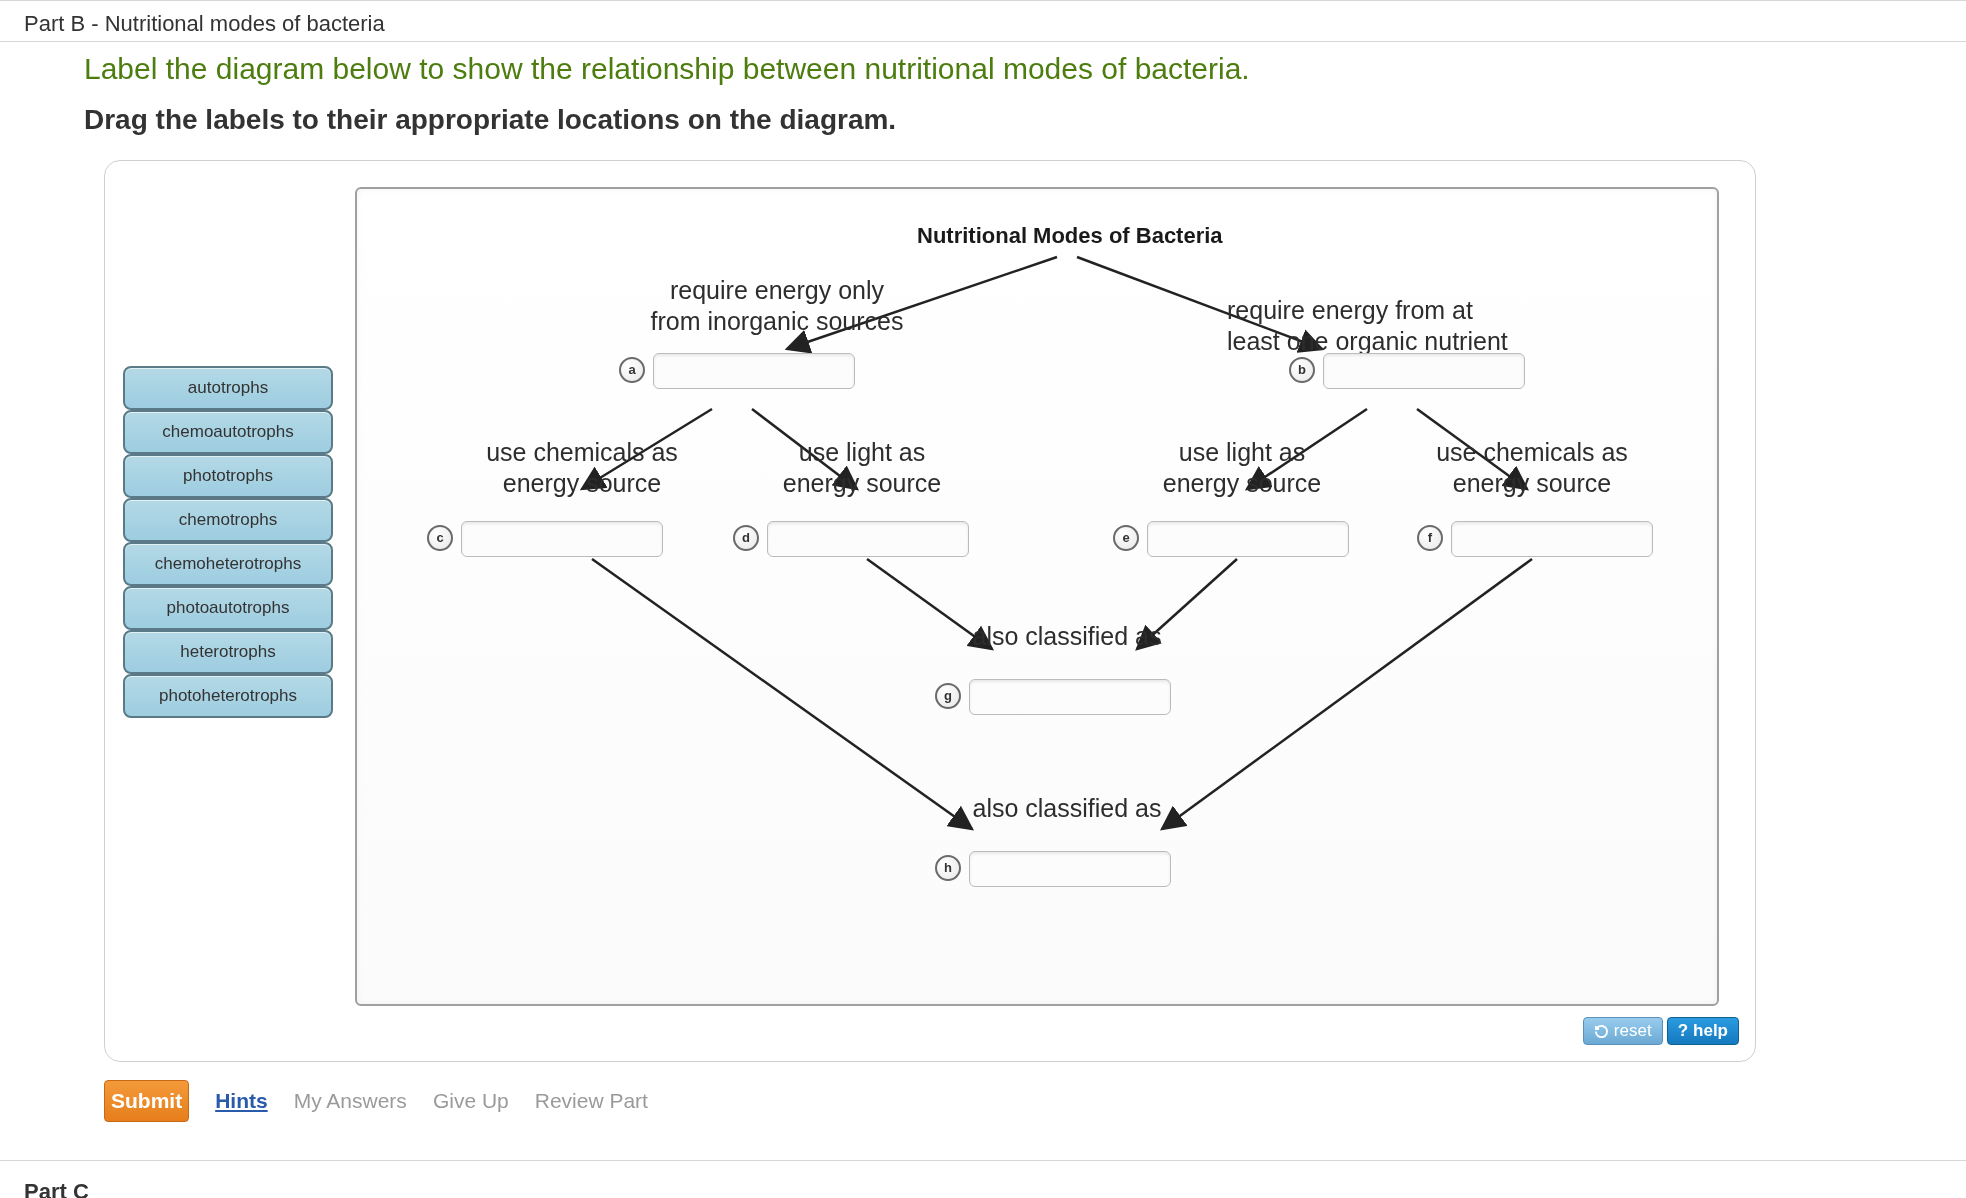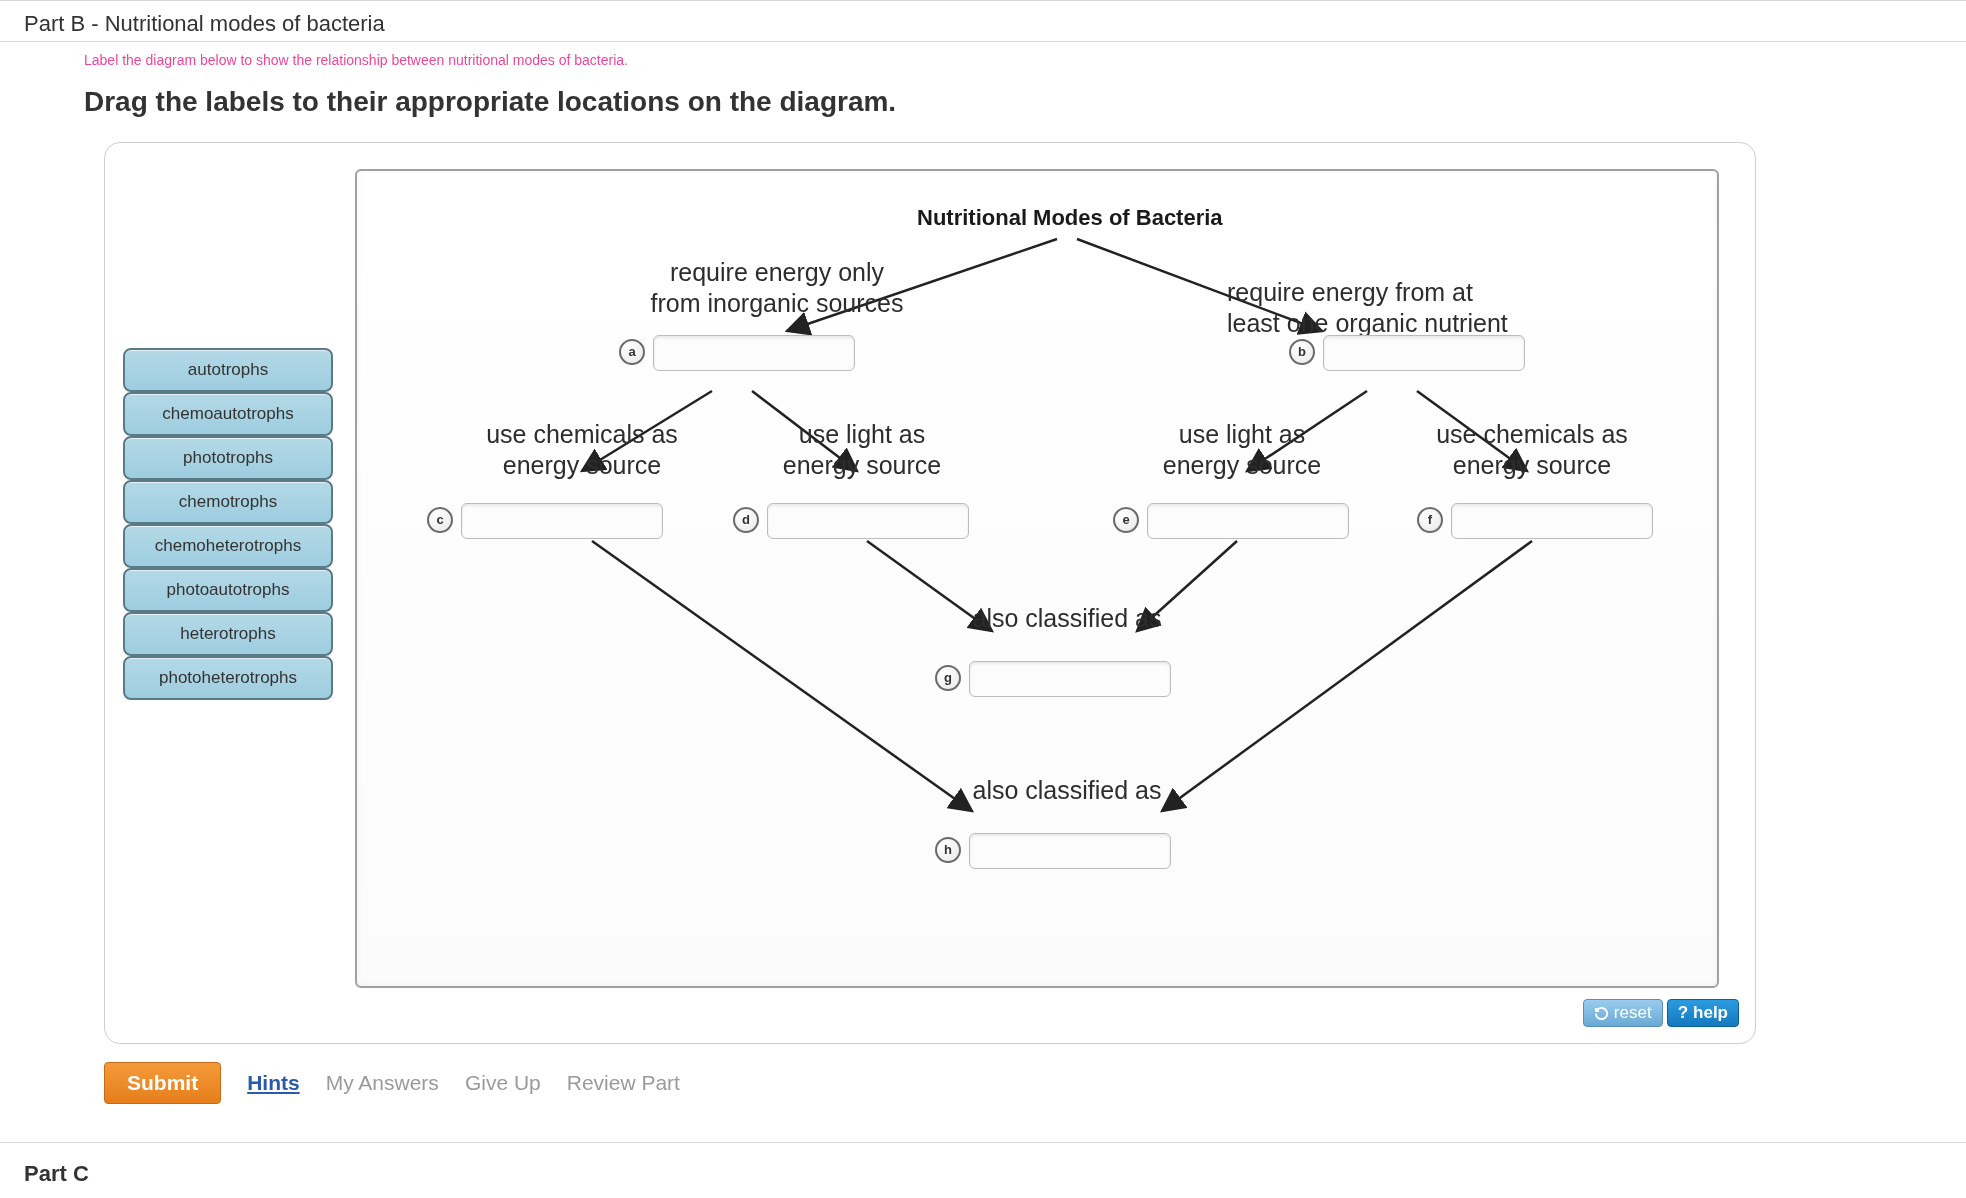--- a/index.html
+++ b/index.html
@@ -20,22 +20,22 @@
     color: #333;
   }
   .part-header .tag {
     font-weight: normal;
   }
   .part-sep {
     border-top: 1px solid #d7d7d7;
   }
   .intro {
     padding: 10px 0 0 84px;
-    font-size: 14px;
-    color: #ec4899;
+    font-size: 30px;
+    color: #4d7c0f;
   }
   .strong-intro {
     padding: 18px 0 14px 84px;
     font-size: 28px;
     font-weight: bold;
     color: #333;
   }
   .canvas-wrap {
     position: relative;
     margin: 10px 0 0 104px;
@@ -148,21 +148,21 @@
     margin: 18px 0 0 104px;
     display: flex;
     align-items: center;
     gap: 26px;
     font-size: 21px;
   }
   .submit {
     background: linear-gradient(#f49a3a,#e67e1b);
     color: #fff;
     font-weight: bold;
-    padding: 8px 22px;
+    padding: 8px 6px;
     border-radius: 4px;
     border: 1px solid #c66a17;
     cursor: pointer;
   }
   .link { color: #2a5aaa; text-decoration: underline; font-weight: bold; cursor: pointer; }
   .muted { color: #9a9a9a; cursor: pointer; }
   .partc {
     border-top: 1px solid #d7d7d7;
     margin-top: 38px;
     padding: 18px 24px;

